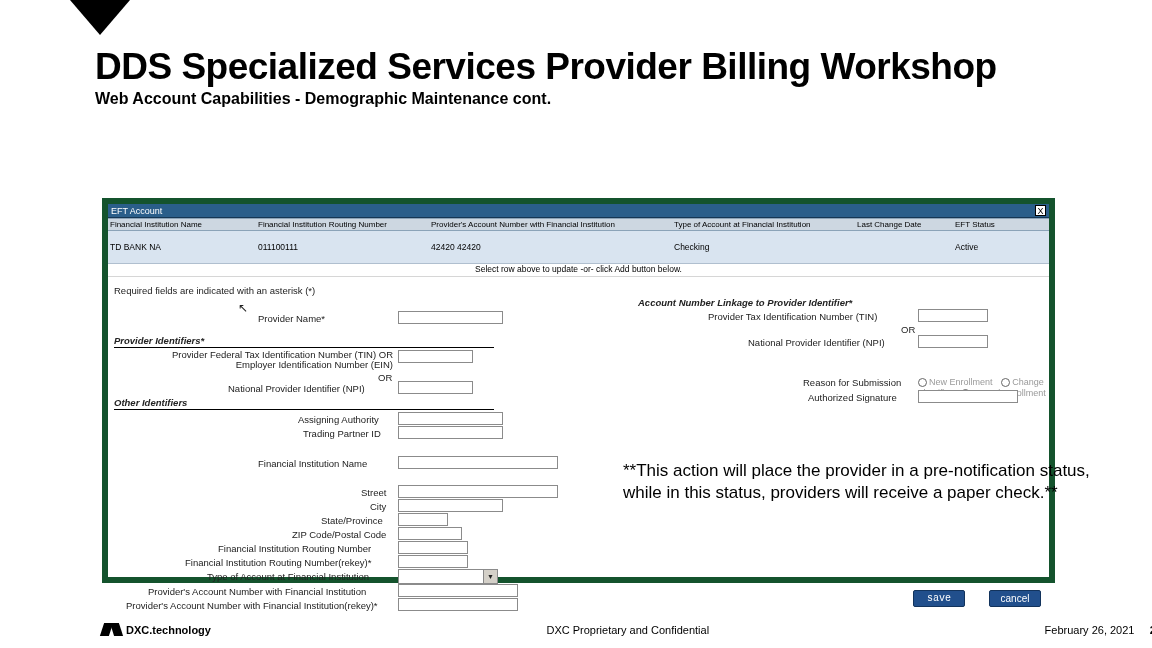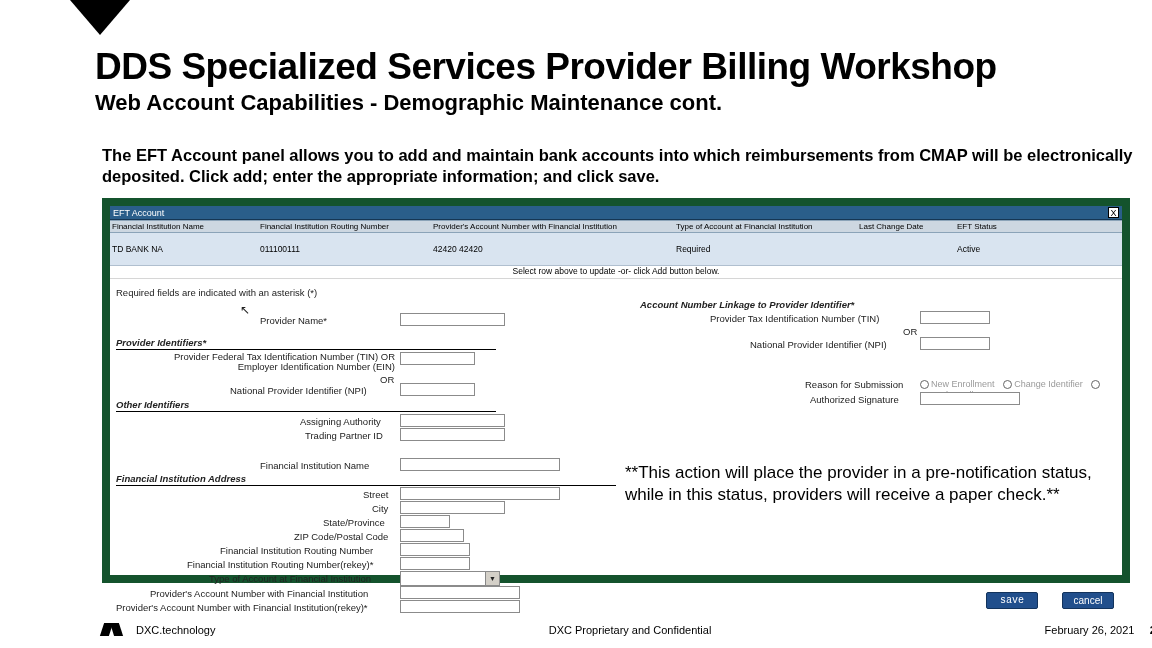--- a/index.html
+++ b/index.html
@@ -1,81 +1,80 @@
 <!DOCTYPE html>
 <html><head>
 <meta charset="utf-8">
 <style>
   * { box-sizing: border-box; margin: 0; padding: 0; }
   html, body { width: 1152px; height: 648px; font-family: Arial, Helvetica, sans-serif; background: #fff; color: #000; }
   .slide { position: relative; width: 1152px; height: 648px; margin-left: 40px; }
   .corner-tri { position: absolute; top: 0; left: 30px; width: 0; height: 0; border-left: 30px solid transparent; border-right: 30px solid transparent; border-top: 35px solid #000; }
   .title-block { position: absolute; top: 46px; left: 55px; right: 40px; }
   .title { font-size: 37px; font-weight: bold; letter-spacing: -0.5px; }
-  .subtitle { font-size: 22px; font-weight: bold; margin-top: 2px; }
+  .subtitle { font-size: 16px; font-weight: bold; margin-top: 2px; }
   .body-text { position: absolute; top: 145px; left: 62px; right: 45px; font-size: 16.5px; font-weight: bold; line-height: 1.25; }
-  .screenshot { position: absolute; top: 198px; left: 62px; width: 1028px; height: 385px; border: 8px solid #14532d; background: #fff; font-size: 9px; }
+  .screenshot { position: absolute; top: 198px; left: 62px; width: 953px; height: 385px; border: 6px solid #14532d; background: #fff; font-size: 9px; }
   .panel-titlebar { background: #2a5e8a; color: #fff; height: 14px; line-height: 14px; padding: 0 3px; font-size: 9px; display: flex; justify-content: space-between; align-items: center; border-bottom: 1px solid #153654;}
   .close-box { background: #fff; color: #000; width: 11px; height: 11px; font-size: 9px; text-align: center; line-height: 11px; border: 1px solid #000;}
   .instr-link { color: #1d4f8b; font-size: 11px; padding: 1px 4px; }
   .col-header-row { background: #cdd7e1; border-top: 1px solid #8ba3b8; border-bottom: 1px solid #8ba3b8; font-size: 8px; display: flex; height: 13px; align-items: center; padding: 0 2px; }
   .col-header-row > div { margin-right: 8px; white-space: nowrap; }
   .data-row { background: #d9e4f0; border-bottom: 1px solid #b0bfcf; font-size: 8.5px; display: flex; height: 12px; align-items: center; padding: 16px 2px;}
   .data-row > div { margin-right: 8px; white-space: nowrap; }
   .select-row-msg { text-align: center; font-size: 8.5px; padding: 0 0 2px; border-bottom: 1px solid #d6d6d6; }
   .form-area { position: relative; height: 330px; font-size: 9.5px; color: #222; }
   .lbl { position: absolute; text-align: right; }
   .sec-head { position: absolute; font-style: italic; font-weight: bold; border-bottom: 1px solid #000; padding-bottom: 1px; }
   .inp { position: absolute; border: 1px solid #8b8b8b; background: #fff; height: 13px; }
   .sel { position: absolute; border: 1px solid #8b8b8b; background: #fff; height: 15px; display:flex; align-items:center; justify-content:flex-end;}
   .sel .arrow { width: 14px; height: 100%; background: #d4d0c8; border-left: 1px solid #888; display:flex; align-items:center; justify-content:center; font-size:7px; }
   .radio { display:inline-block; width:9px; height:9px; border:1px solid #666; border-radius:50%; vertical-align:middle; margin-right:2px;}
   .grey-lbl { color: #9a9a9a; font-size:9px; }
   .btn { position:absolute; background:#214f8c; color:#fff; font-size:10px; display:flex; align-items:center; justify-content:center; border:1px solid #12335c; border-radius:2px;}
   .note { position:absolute; font-family: Arial; font-size: 17px; color:#000; line-height:1.3; }
   .cursor { position:absolute; font-size:12px; }
   .footer { position: absolute; bottom: 12px; left: 62px; right: 30px; display: flex; align-items: center; font-size: 11px; }
-  .footer-logo { display: flex; align-items: center; font-weight: normal; gap: 15px;}
+  .footer-logo { display: flex; align-items: center; font-weight: bold; gap: 5px;}
   .dxc-mark { display:inline-flex; gap:1px; }
   .dxc-mark span { width:9px; height:13px; background:#000; transform: skewX(-18deg);}
   .dxc-mark span:nth-child(2) { transform: skewX(18deg);}
   .footer-center { flex: 1; text-align: center; }
   .footer-right { text-align: right; white-space: nowrap; }
 </style>
 </head>
 <body>
 
 <div class="slide">
   <div class="corner-tri"></div>
 
   <div class="title-block">
     <div class="title">DDS Specialized Services Provider Billing Workshop</div>
     <div class="subtitle">Web Account Capabilities - Demographic Maintenance cont.</div>
   </div>
 
-  <div class="body-text">The EFT Account panel allows you to add and maintain bank accounts into which reimbursements from CMAP will be electronically deposited.  Click add; enter the appropriate information; and click save.</div>
 
   <div class="screenshot">
     <div class="panel-titlebar">
       <span>EFT Account</span>
       <span class="close-box">X</span>
     </div>
     <div class="col-header-row">
       <div style="width:140px">Financial Institution Name</div>
       <div style="width:165px">Financial Institution Routing Number</div>
       <div style="width:235px">Provider's Account Number with Financial Institution</div>
       <div style="width:175px">Type of Account at Financial Institution</div>
       <div style="width:90px">Last Change Date</div>
       <div>EFT Status</div>
     </div>
     <div class="data-row">
       <div style="width:140px">TD BANK NA</div>
       <div style="width:165px">011100111</div>
       <div style="width:235px">42420 42420</div>
-      <div style="width:175px">Required</div>
+      <div style="width:175px">Checking</div>
       <div style="width:90px"></div>
       <div>Active</div>
     </div>
     <div class="select-row-msg">Select row above to update -or- click Add button below.</div>
 
     <div class="form-area">
       <div class="lbl" style="left:6px; top:8px; text-align:left;">Required fields are indicated with an asterisk (*)</div>
       <div class="cursor" style="left:130px; top:24px;">↖</div>
 
       <div class="lbl" style="left:150px; top:36px;">Provider Name*</div>
@@ -90,40 +89,39 @@
 
       <div class="sec-head" style="left:6px; top:120px; width:380px;">Other Identifiers</div>
       <div class="lbl" style="left:190px; top:137px;">Assigning Authority</div>
       <div class="inp" style="left:290px; top:135px; width:105px;"></div>
       <div class="lbl" style="left:195px; top:151px;">Trading Partner ID</div>
       <div class="inp" style="left:290px; top:149px; width:105px;"></div>
 
       <div class="lbl" style="left:150px; top:181px;">Financial Institution Name</div>
       <div class="inp" style="left:290px; top:179px; width:160px;"></div>
 
-      <div class="sec-head" style="left:6px; top:194px; width:500px;">Financial Institution Address</div>
       <div class="lbl" style="left:253px; top:210px;">Street</div>
       <div class="inp" style="left:290px; top:208px; width:160px;"></div>
       <div class="lbl" style="left:262px; top:224px;">City</div>
       <div class="inp" style="left:290px; top:222px; width:105px;"></div>
       <div class="lbl" style="left:213px; top:238px;">State/Province</div>
       <div class="inp" style="left:290px; top:236px; width:50px;"></div>
       <div class="lbl" style="left:184px; top:252px;">ZIP Code/Postal Code</div>
       <div class="inp" style="left:290px; top:250px; width:64px;"></div>
       <div class="lbl" style="left:110px; top:266px;">Financial Institution Routing Number</div>
       <div class="inp" style="left:290px; top:264px; width:70px;"></div>
       <div class="lbl" style="left:77px; top:280px;">Financial Institution Routing Number(rekey)*</div>
       <div class="inp" style="left:290px; top:278px; width:70px;"></div>
       <div class="lbl" style="left:99px; top:294px;">Type of Account at Financial Institution</div>
       <div class="sel" style="left:290px; top:292px; width:100px;">
           <div class="arrow">▼</div>
         </div>
       <div class="lbl" style="left:40px; top:309px;">Provider's Account Number with Financial Institution</div>
       <div class="inp" style="left:290px; top:307px; width:120px;"></div>
-      <div class="lbl" style="left:6px; top:323px;">Provider's Account Number with Financial Institution(rekey)*</div>
+      <div class="lbl" style="left:18px; top:323px;">Provider's Account Number with Financial Institution(rekey)*</div>
       <div class="inp" style="left:290px; top:321px; width:120px;"></div>
 
       <div class="lbl" style="left:530px; top:20px; font-weight:bold; font-style:italic;">Account Number Linkage to Provider Identifier*</div>
       <div class="lbl" style="left:600px; top:34px;">Provider Tax Identification Number (TIN)</div>
       <div class="inp" style="left:810px; top:32px; width:70px;"></div>
       <div class="lbl" style="left:793px; top:47px;">OR</div>
       <div class="lbl" style="left:640px; top:60px;">National Provider Identifier (NPI)</div>
       <div class="inp" style="left:810px; top:58px; width:70px;"></div>
 
       <div class="lbl" style="left:695px; top:100px;">Reason for Submission</div>

